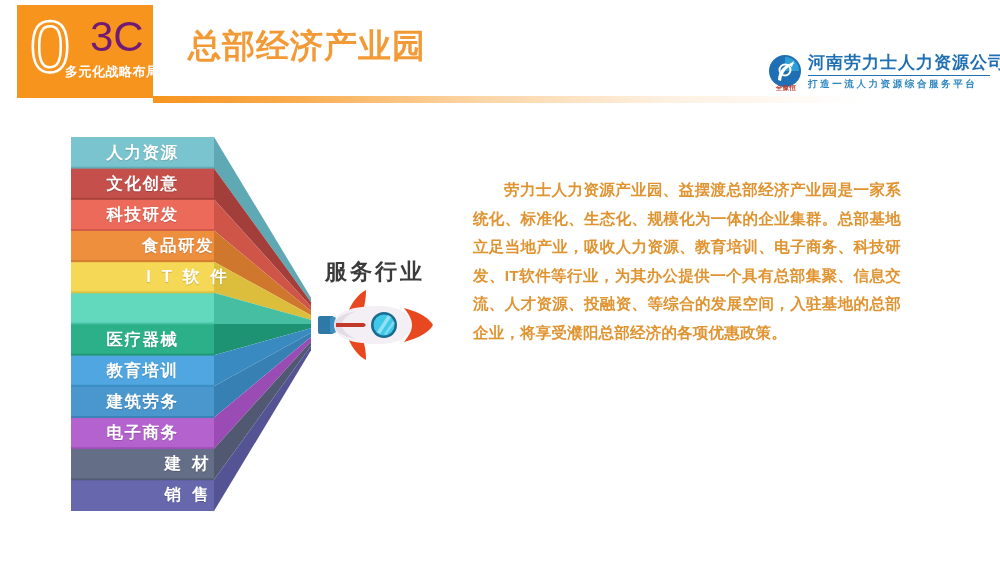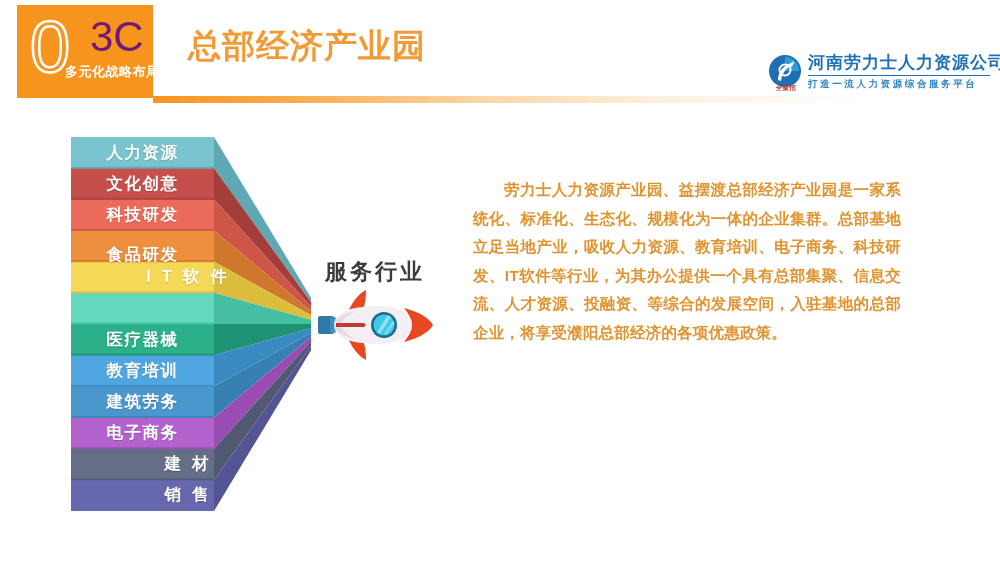--- a/index.html
+++ b/index.html
@@ -271,21 +271,21 @@
       <rect x="0" y="311.6666666666667" width="143" height="31.76666666666667" fill="#646E87"></rect>
       <rect x="0" y="310.1666666666667" width="143" height="2" fill="#9A4CB4" opacity="0.85"></rect>
       <path d="M143,342.83333333333337 L240,208.81666666666666 L240,213.18 L143,374 Z" fill="#545495"></path>
       <rect x="0" y="342.83333333333337" width="143" height="31.76666666666667" fill="#6767AE"></rect>
       <rect x="0" y="341.33333333333337" width="143" height="2" fill="#505971" opacity="0.85"></rect>
     </svg>
   <div id="layer-labels">
       <div class="layer-label" style="top: 4.58333px;">人力资源</div>
       <div class="layer-label" style="top: 35.75px;">文化创意</div>
       <div class="layer-label" style="top: 66.9167px; text-align: center;">科技研发</div>
-      <div class="layer-label" style="top: 107px;">食品研发</div>
+      <div class="layer-label" style="top: 98px; text-align: right;">食品研发</div>
       <div class="layer-label wide" style="top: 129.25px;">IT软件</div>
       <div class="layer-label" style="top: 191.583px;">医疗器械</div>
       <div class="layer-label" style="top: 222.75px;">教育培训</div>
       <div class="layer-label" style="top: 253.917px;">建筑劳务</div>
       <div class="layer-label" style="top: 285.083px;">电子商务</div>
       <div class="layer-label wide" style="top: 316.25px;">建材</div>
       <div class="layer-label wide" style="top: 347.417px;">销售</div>
     </div>
 </div>
 

